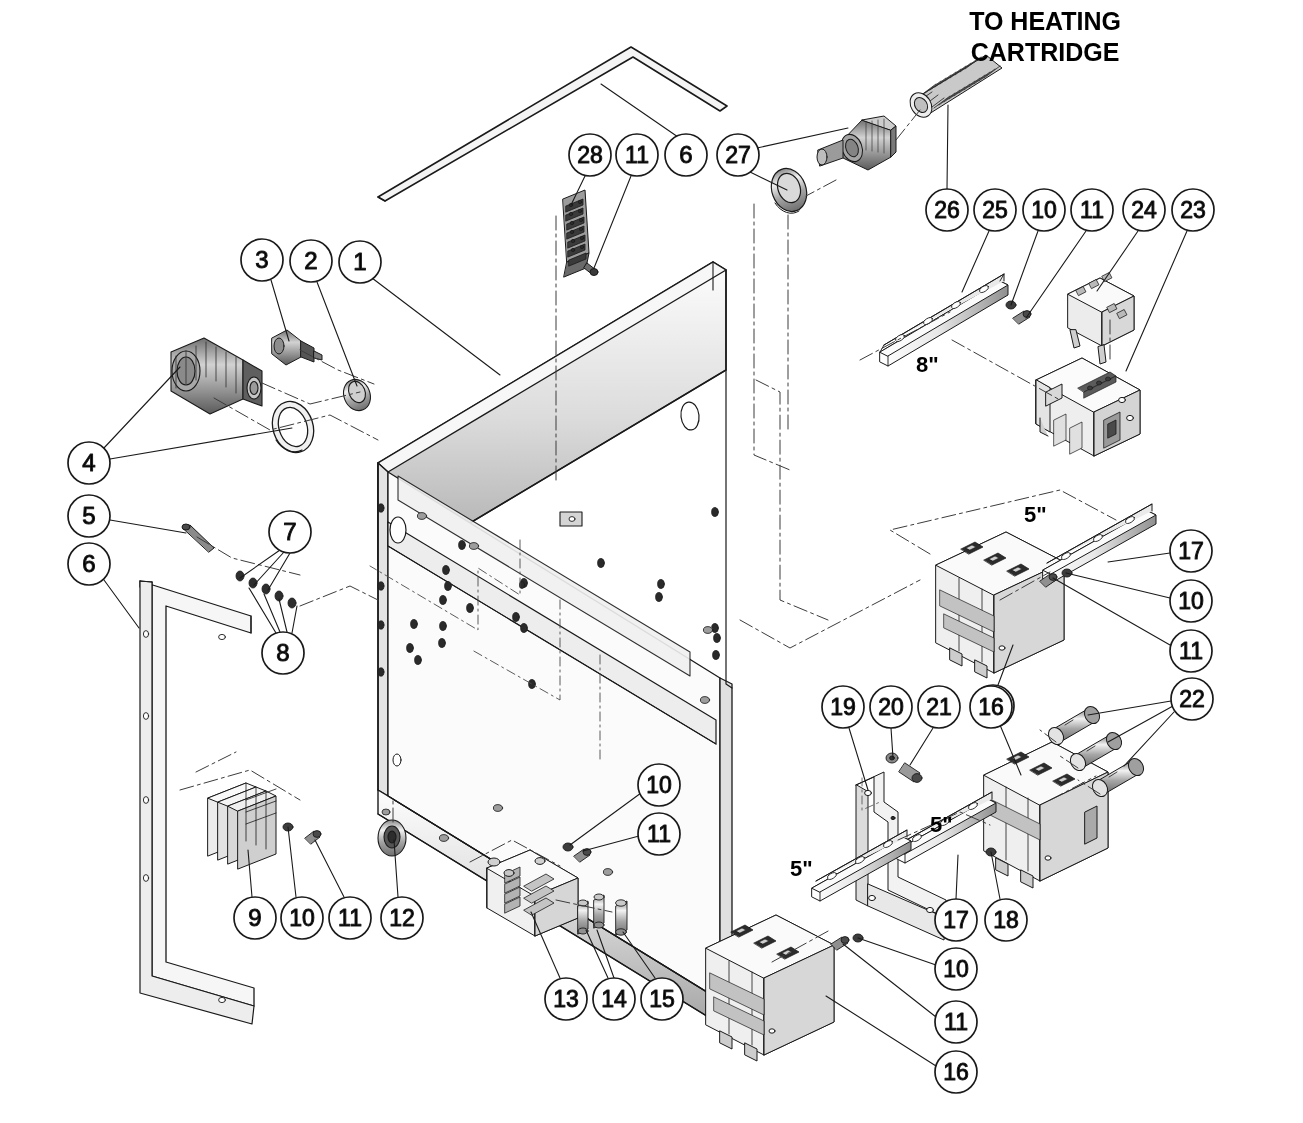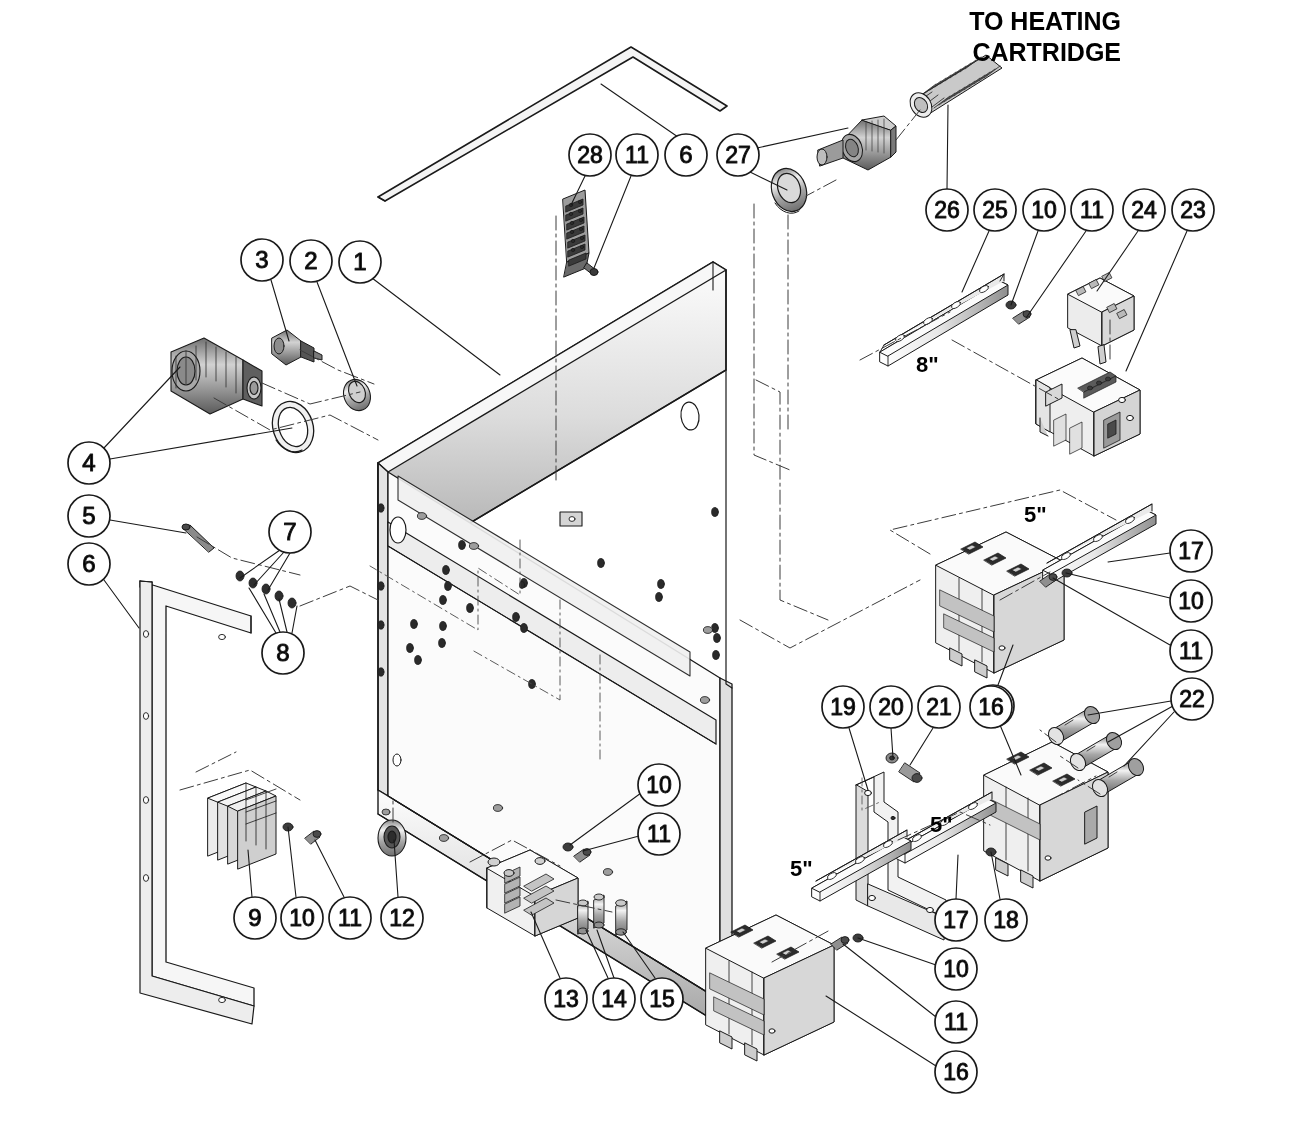--- a/index.html
+++ b/index.html
@@ -1,20 +1,20 @@
 <!DOCTYPE html>
 <html><head>
 <meta charset="utf-8">
 <style>
   html,body{margin:0;padding:0;background:#fff;}
   body{font-family:"Liberation Sans",sans-serif;}
   #stage{position:relative;width:1303px;height:1123px;background:#ffffff;overflow:hidden;}
   #stage svg{position:absolute;left:0;top:0;}
   .note{position:absolute;font-family:"Liberation Sans",sans-serif;font-weight:bold;color:#000;white-space:pre;}
-  #heat-note{right:182px;top:6px;font-size:25px;line-height:31px;text-align:right;}
+  #heat-note{right:182px;top:6px;font-size:25px;line-height:31px;text-align:center;}
 </style>
 </head>
 <body>
 
 <div id="stage">
 
   <svg width="1303" height="1123" viewBox="0 0 1303 1123">
     <defs>
       <linearGradient id="metalV" x1="0" y1="0" x2="1" y2="0">
         <stop offset="0" stop-color="#ffffff"></stop>

